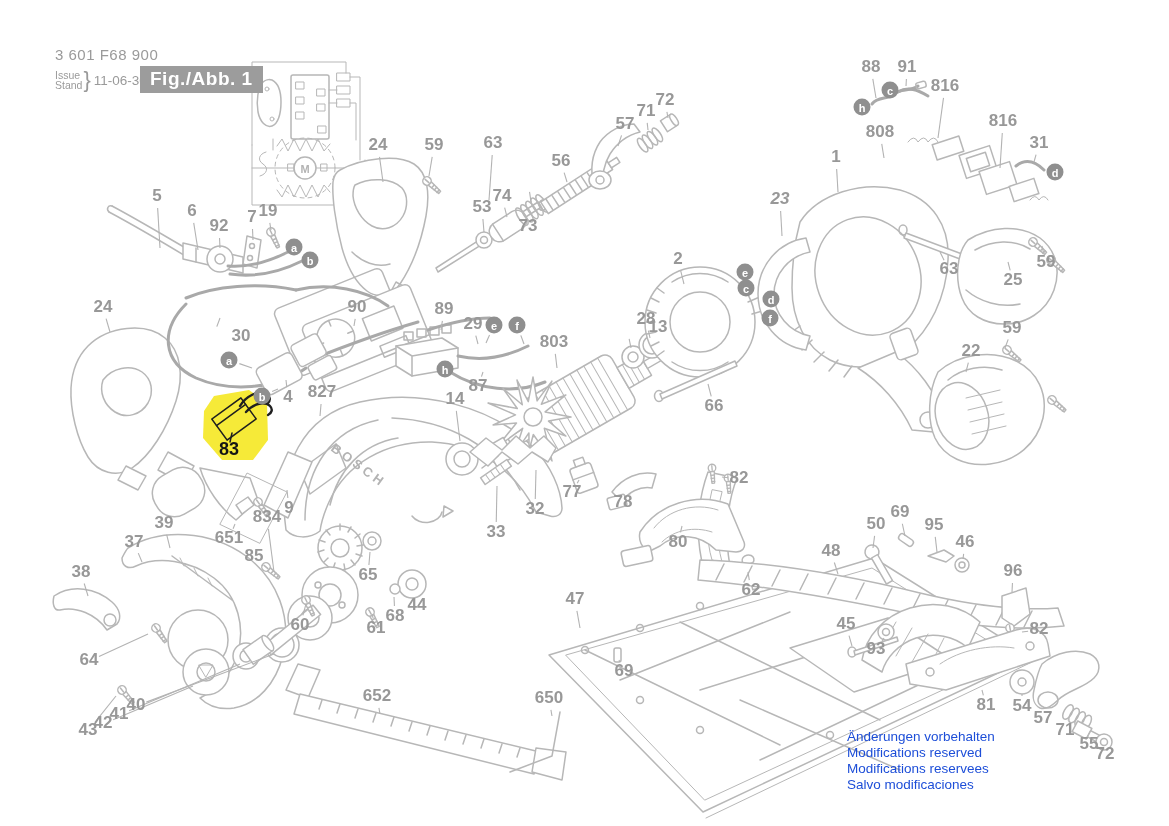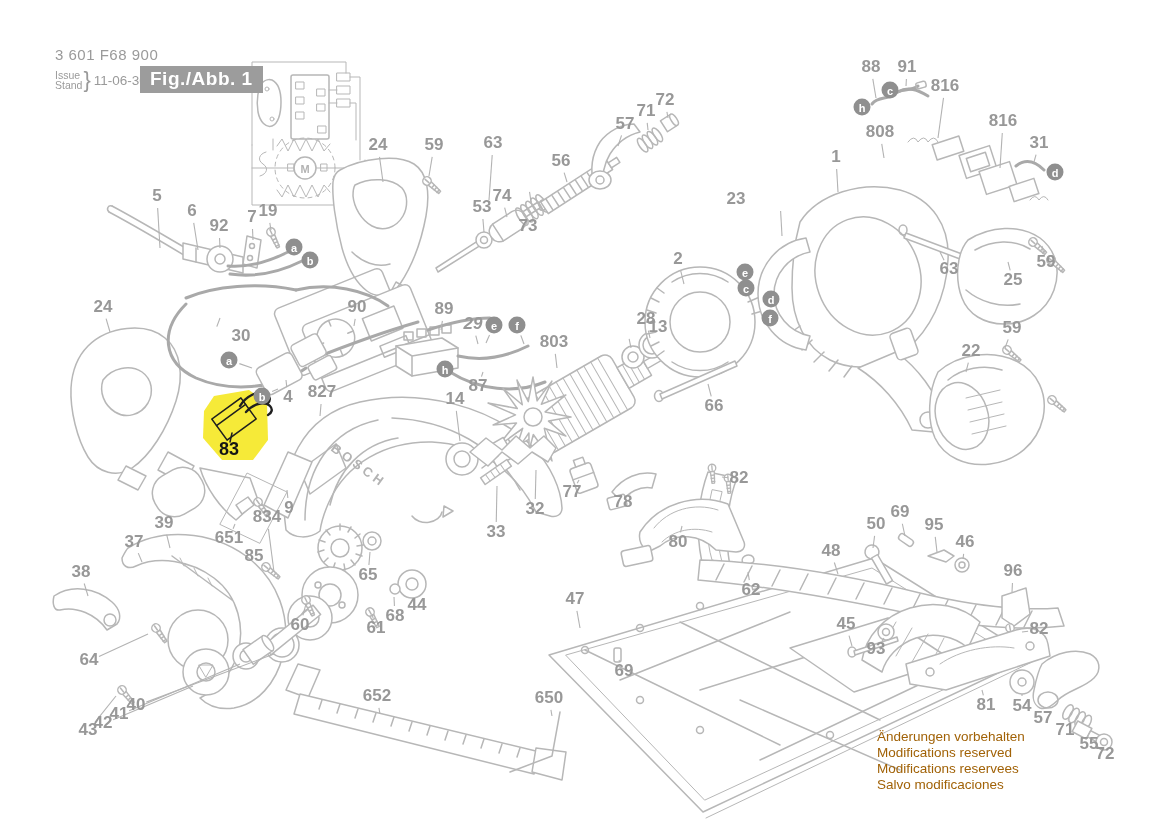--- a/index.html
+++ b/index.html
@@ -24,21 +24,21 @@
           color:#fff;font-size:11px;font-weight:bold;display:flex;align-items:center;
           justify-content:center;transform:translate(-50%,-50%);}
   #hdr{position:absolute;left:55px;top:46px;color:#9a9a9a;}
   #doc-num{font-size:15px;letter-spacing:0.5px;}
   #issue-row{display:flex;align-items:center;margin-top:4px;}
   #issue-words{font-size:10.5px;line-height:10.5px;}
   #issue-brace{font-size:22px;font-weight:normal;margin:0 3px 0 1px;}
   #issue-date{font-size:13.5px;}
   #figbox{position:absolute;left:140px;top:66px;background:#9c9c9c;color:#fff;
           font-size:19px;font-weight:bold;padding:2px 10px 3px 10px;letter-spacing:0.5px;}
-  #footer{position:absolute;left:877px;top:729px;color:#a16207;font-size:13.5px;line-height:16px;}
+  #footer{position:absolute;left:847px;top:729px;color:#1d4ed8;font-size:13.5px;line-height:16px;}
 </style>
 </head>
 <body>
 
 <div id="stage">
 
 <svg id="art" width="1169" height="826" viewBox="0 0 1169 826">
   <defs>
     <g id="scr">
       <circle cx="0" cy="0" r="4.2" class="wf"></circle>
@@ -634,32 +634,32 @@
       <div class="plabel" style="left: 625px; top: 125px;">57</div>
       <div class="plabel" style="left: 646px; top: 112px;">71</div>
       <div class="plabel" style="left: 665px; top: 101px;">72</div>
       <div class="plabel" style="left: 871px; top: 68px;">88</div>
       <div class="plabel" style="left: 907px; top: 68px;">91</div>
       <div class="plabel" style="left: 945px; top: 87px;">816</div>
       <div class="plabel" style="left: 1003px; top: 122px;">816</div>
       <div class="plabel" style="left: 1039px; top: 144px;">31</div>
       <div class="plabel" style="left: 880px; top: 133px;">808</div>
       <div class="plabel" style="left: 836px; top: 158px;">1</div>
-      <div class="plabel" style="left: 736px; top: 200px;">23</div>
+      <div class="plabel" style="left: 780px; top: 200px; font-style: italic;">23</div>
       <div class="plabel" style="left: 949px; top: 270px;">63</div>
       <div class="plabel" style="left: 1013px; top: 281px;">25</div>
       <div class="plabel" style="left: 1046px; top: 263px;">59</div>
       <div class="plabel" style="left: 971px; top: 352px;">22</div>
       <div class="plabel" style="left: 1012px; top: 329px;">59</div>
       <div class="plabel" style="left: 678px; top: 260px;">2</div>
       <div class="plabel" style="left: 646px; top: 320px;">28</div>
       <div class="plabel" style="left: 658px; top: 328px;">13</div>
       <div class="plabel" style="left: 554px; top: 343px;">803</div>
       <div class="plabel" style="left: 714px; top: 407px;">66</div>
-      <div class="plabel" style="left: 473px; top: 325px; font-style: italic;">29</div>
+      <div class="plabel" style="left: 473px; top: 325px;">29</div>
       <div class="plabel" style="left: 444px; top: 310px;">89</div>
       <div class="plabel" style="left: 478px; top: 387px;">87</div>
       <div class="plabel" style="left: 357px; top: 308px;">90</div>
       <div class="plabel" style="left: 213px; top: 337px; margin-left: 28px;">30</div>
       <div class="plabel" style="left: 288px; top: 398px;">4</div>
       <div class="plabel" style="left: 322px; top: 393px;">827</div>
       <div class="plabel" style="left: 103px; top: 308px;">24</div>
       <div class="plabel" style="left: 164px; top: 524px;">39</div>
       <div class="plabel" style="left: 134px; top: 543px;">37</div>
       <div class="plabel" style="left: 81px; top: 573px;">38</div>

